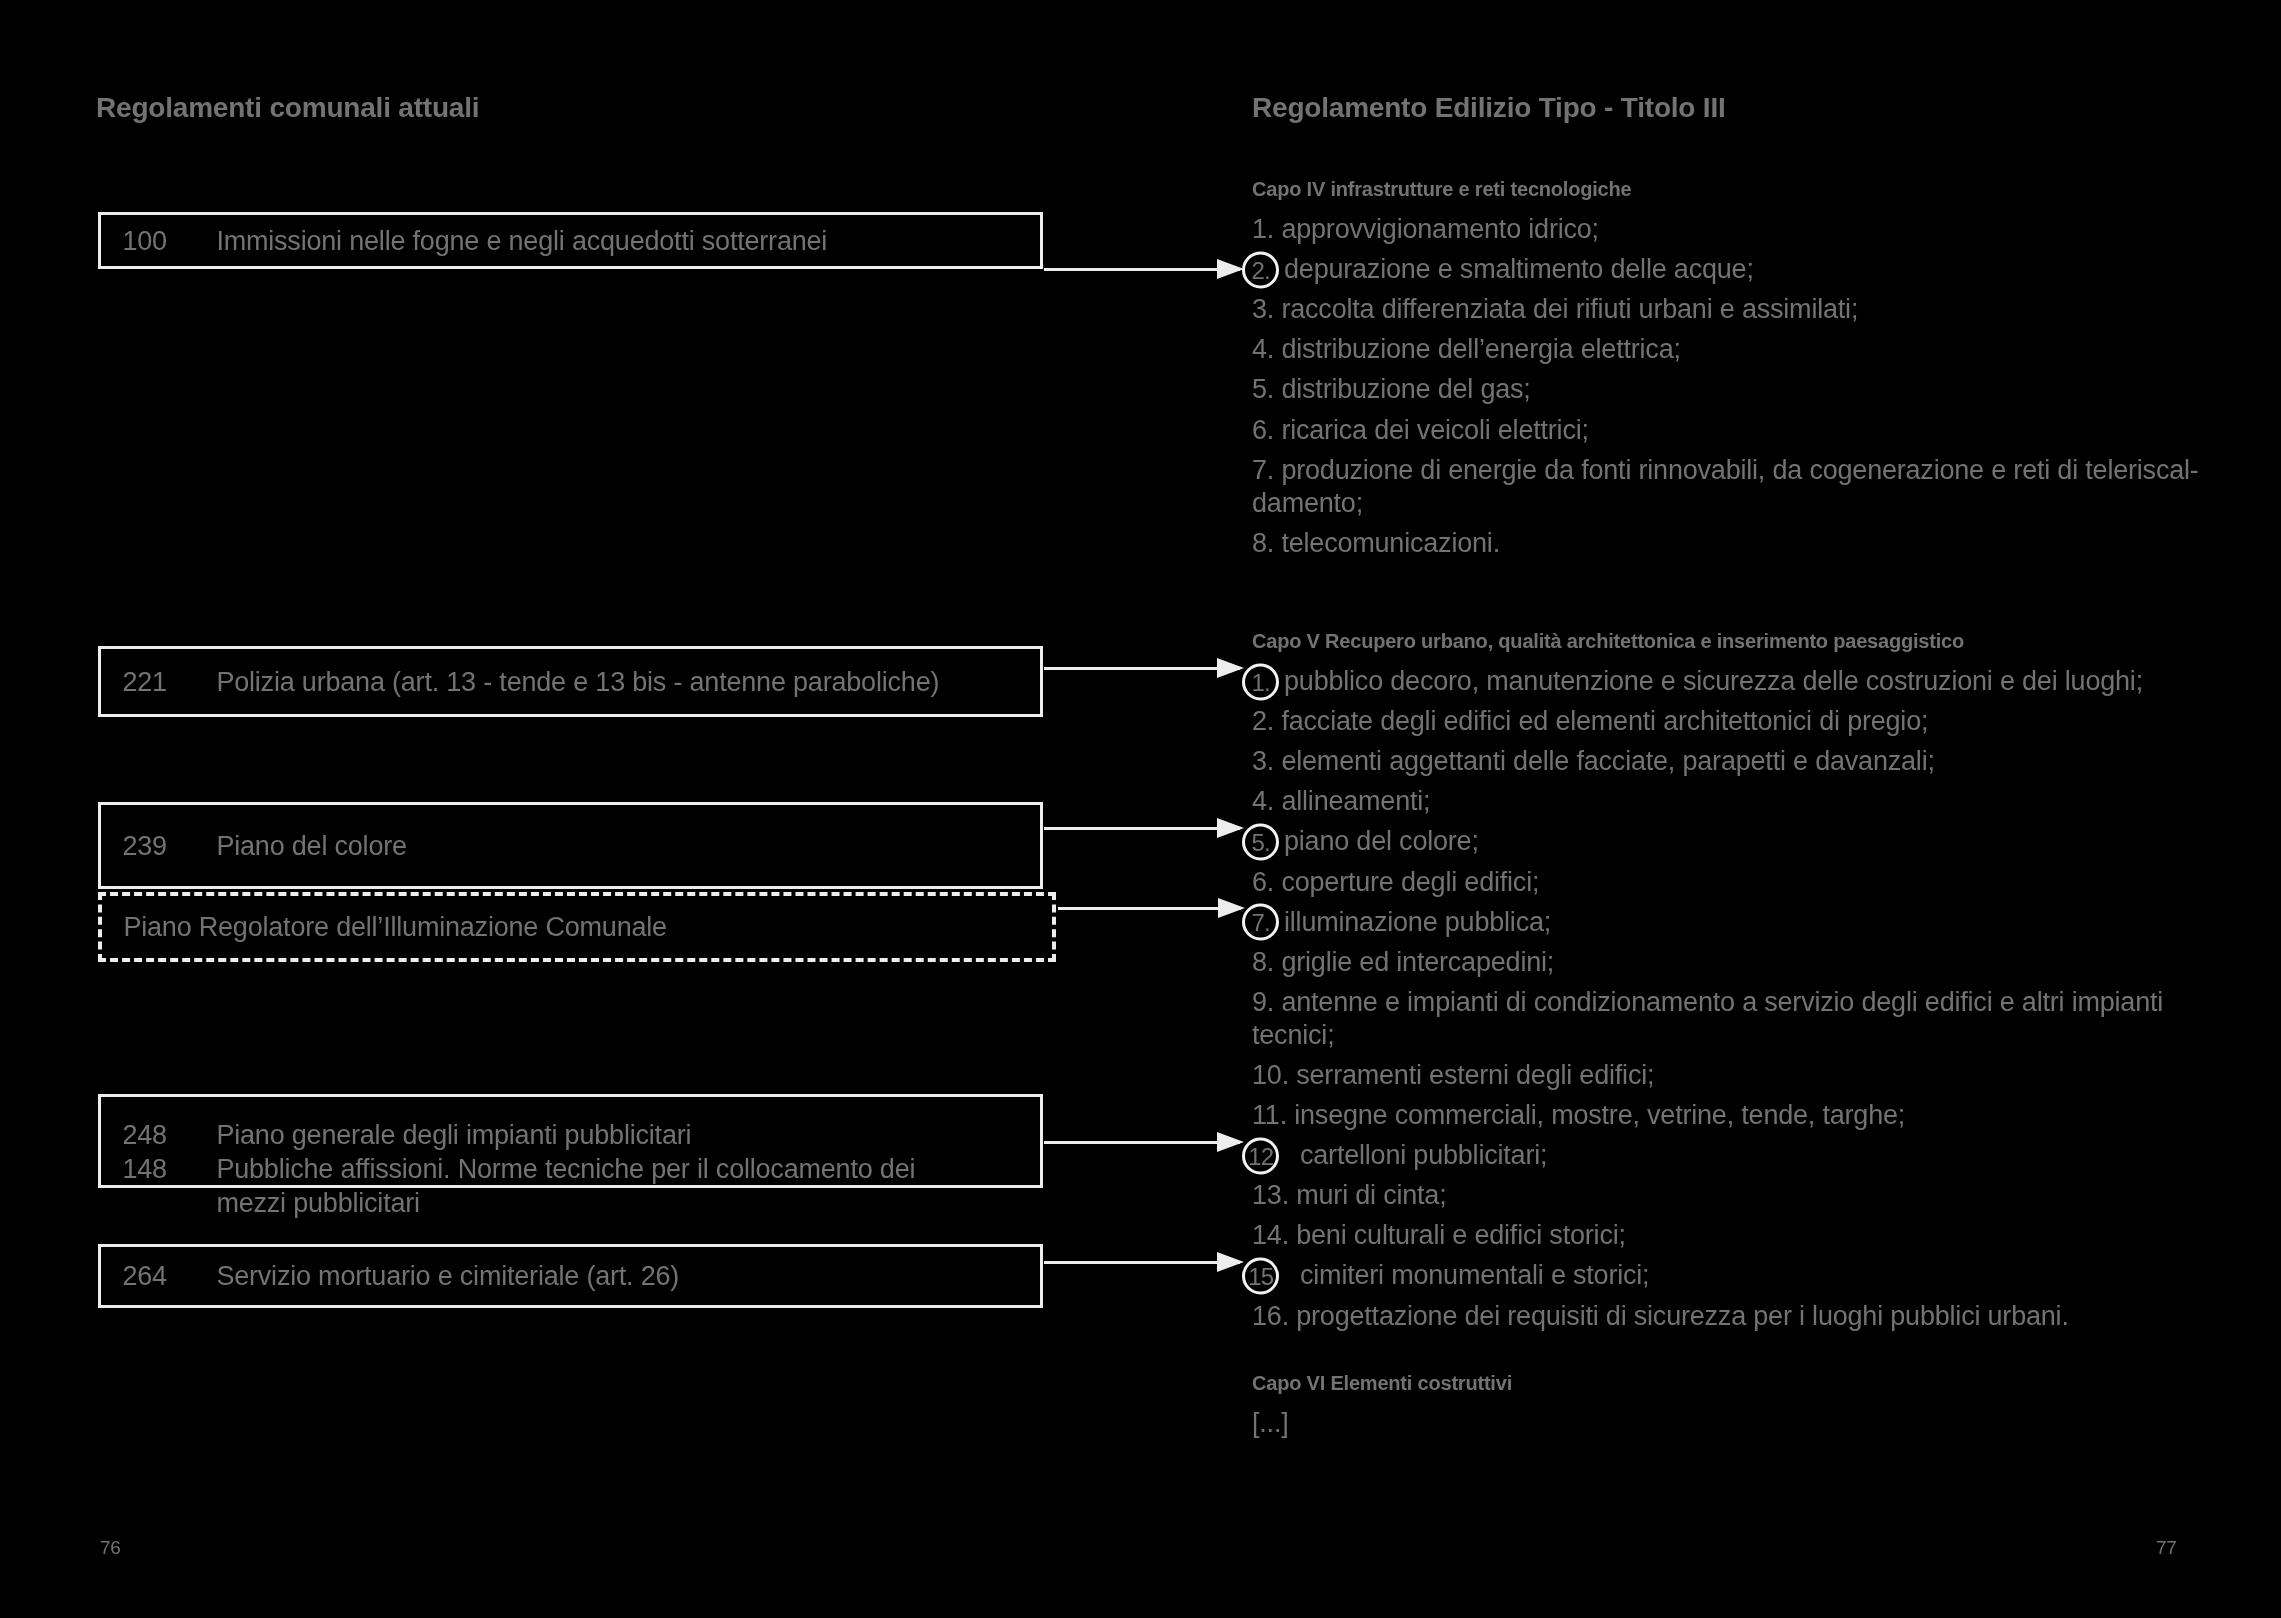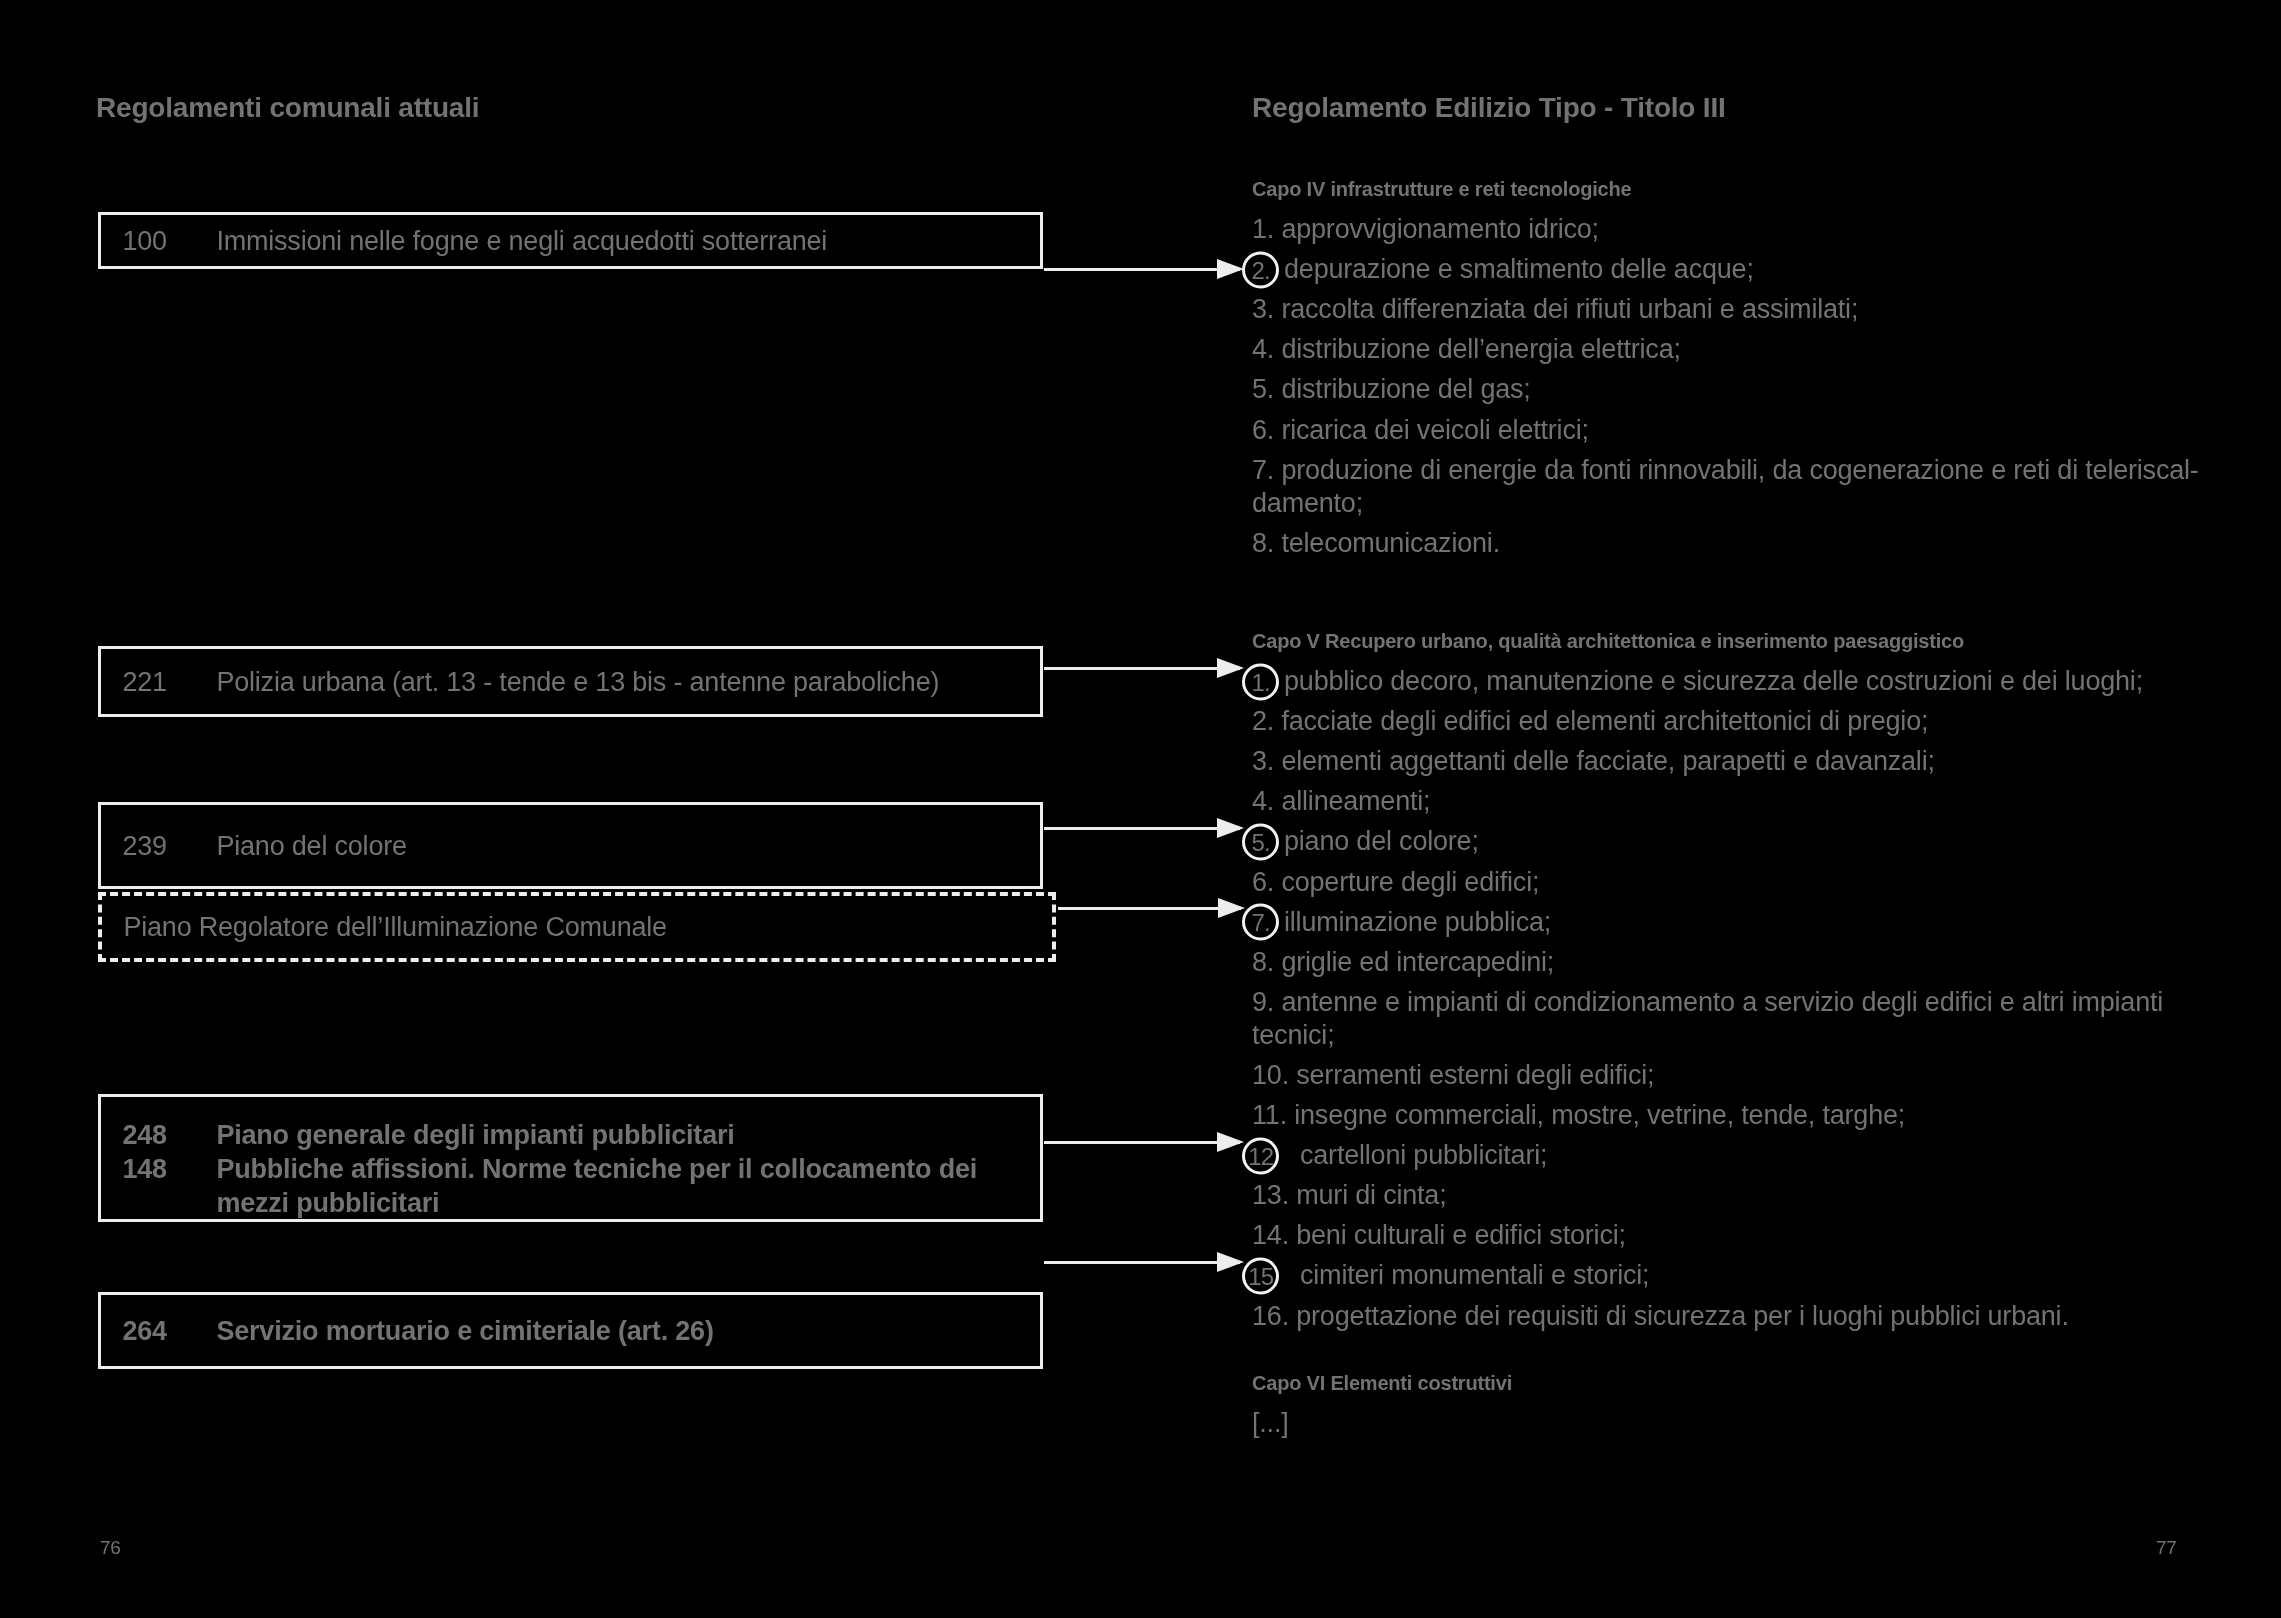--- a/index.html
+++ b/index.html
@@ -37,22 +37,22 @@
   }
   .box.solid{border:3.6px solid #ededed;}
   .box.dashed{border:4.5px dashed #ededed;width:958px;}
   .brow{display:flex;align-items:flex-start;padding-left:21.4px;}
   .bnum{flex:0 0 94px;}
   .blabel{white-space:pre;}
   .bpos-0{top:212px;height:57px;}
   .bpos-1{top:646px;height:71px;}
   .bpos-2{top:802px;height:87px;}
   .bpos-3{top:892px;height:70px;}
-  .bpos-4{top:1094px;height:128px;justify-content:flex-start;padding-top:21.4px;font-weight:bold;}
-  .bpos-5{top:1292px;height:77px;font-weight:bold;}
+  .bpos-4{top:1094px;height:94px;justify-content:flex-start;padding-top:21.4px;}
+  .bpos-5{top:1244px;height:64px;}
 
   
   .arrow{
     position:absolute;
     height:2.7px;
     background:#ededed;
   }
   .arrow::after{
     content:'';
     position:absolute;

